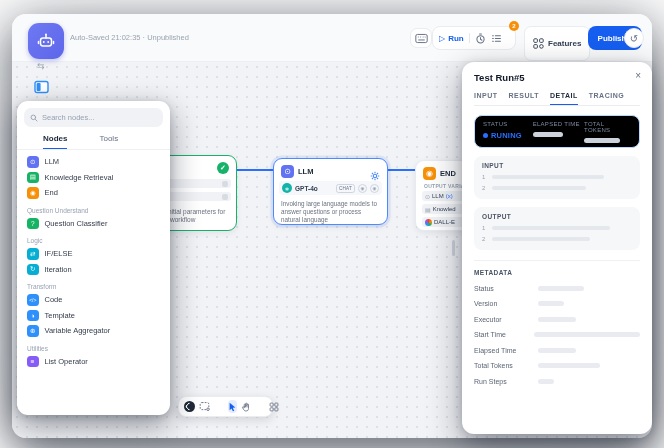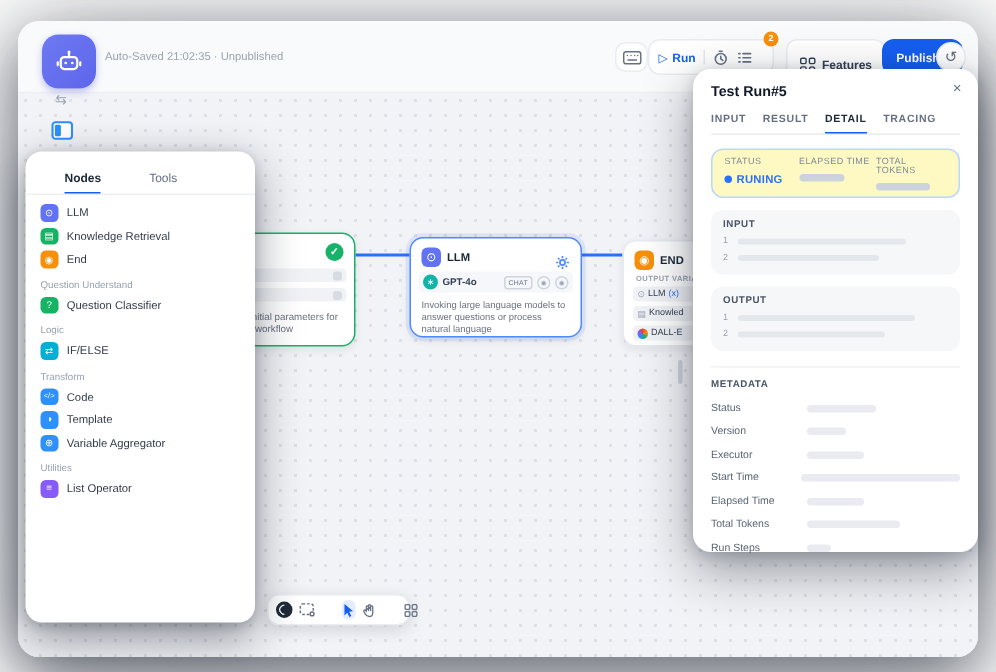--- a/index.html
+++ b/index.html
@@ -99,29 +99,29 @@
   .ntab { font-size:8px; padding-bottom:5px; color:#667085; font-weight:500;margin-left:16px; }
   .ntab.act { color:#1d2939; font-weight:700; border-bottom:1.6px solid #155eef; }
   .nlist { padding:4px 7px; }
   .ngtitle { font-size:6.5px; color:#98a2b3; margin:6px 3px 2px 3px; }
   .nitem { display:flex; align-items:center; gap:6px; padding:2px 3px; border-radius:5px; height:15.5px; }
   .nicon { width:11.5px; height:11.5px; border-radius:3.5px; color:#fff; font-size:6.5px;
     display:flex; align-items:center; justify-content:center; flex:none; }
   .nlabel { font-size:7.5px; color:#333b49; font-weight:500; white-space:nowrap; }
 
   
-  .rpanel { position:absolute; left:450px; top:32px; width:190px; height:322px; background:#fff;
+  .rpanel { position:absolute; left:450px; top:48px; width:190px; height:372px; background:#fff;
     border-radius:12px; z-index:50; box-shadow:0 12px 34px rgba(13,20,35,.42), 0 2px 10px rgba(13,20,35,.18);
     padding:10px 12px; }
   .rtitle { font-size:9.5px; font-weight:700; color:#101828; }
   .rclose { position:absolute; right:11px; top:8px; font-size:10px; color:#667085; }
   .rtabs { display:flex; gap:11px; margin-top:9px; border-bottom:1px solid #eaecf0; }
   .rtab { font-size:7px; font-weight:700; letter-spacing:.5px; color:#667085; padding-bottom:5px; }
   .rtab.act { color:#1d2939; border-bottom:1.6px solid #155eef; }
-  .scard { margin-top:9px; background:#fef9c3; border:1px solid #b8d8ff; border-radius:8px;
+  .scard { margin-top:9px; background:#000000; border:1px solid #b8d8ff; border-radius:8px;
     height:33px; display:flex; padding:5px 8px; gap:0; }
   .scol { width:53px; }
   .slab { font-size:6px; color:#7a8aa0; letter-spacing:.3px; }
   .sval { display:flex; align-items:center; gap:3px; margin-top:4px; }
   .sdot { width:5px; height:5px; border-radius:50%; background:#2970ff; }
   .srun { font-size:7.5px; font-weight:800; color:#2970ff; letter-spacing:.2px; }
   .skel { background:#cdd3dc; border-radius:2.5px; height:5px; margin-top:5px; }
   .iocard { margin-top:8px; background:#f6f7f9; border-radius:8px; padding:6px 8px 8px 8px; }
   .iolab { font-size:6.5px; font-weight:800; color:#495466; letter-spacing:.4px; }
   .ioline { display:flex; align-items:center; gap:5px; margin-top:5px; }
@@ -269,20 +269,29 @@
   </div>
 
   <div class="publish">
     <span>Publish</span>
     <span style="font-size:6px;">▾</span>
   </div>
 
   <div class="history">↺</div>
 
   <div class="npanel">
+    <div class="search">
+      <span style="display:flex;">
+        <svg width="8" height="8" viewBox="0 0 12 12" fill="none" stroke="#98a2b3" stroke-width="1.4" stroke-linecap="round">
+          <circle cx="5" cy="5" r="3.4"></circle>
+              <path d="M8 8l2.6 2.6"></path>
+        </svg>
+      </span>
+      <input type="text" placeholder="Search nodes..." style="">
+    </div>
     <div class="ntabs">
       <span class="ntab act">Nodes</span>
       <span class="ntab">Tools</span>
     </div>
     <div class="nlist">
       <div class="nitem">
         <span class="nicon" style="background:#6172F3">⊙</span>
         <span class="nlabel">LLM</span>
       </div>
       <div class="nitem">
@@ -297,20 +306,24 @@
       <div class="ngtitle">Question Understand</div>
       <div class="nitem">
         <span class="nicon" style="background:#16B364">?</span>
         <span class="nlabel">Question Classifier</span>
       </div>
 
       <div class="ngtitle">Logic</div>
       <div class="nitem">
         <span class="nicon" style="background:#06AED4">⇄</span>
         <span class="nlabel">IF/ELSE</span>
+      </div>
+      <div class="nitem">
+        <span class="nicon" style="background:#06AED4">↻</span>
+        <span class="nlabel">Iteration</span>
       </div>
 
       <div class="ngtitle">Transform</div>
       <div class="nitem">
         <span class="nicon" style="background:#2E90FA; font-size:5px;">&lt;/&gt;</span>
         <span class="nlabel">Code</span>
       </div>
       <div class="nitem">
         <span class="nicon" style="background:#2E90FA">◑</span>
         <span class="nlabel">Template</span>

